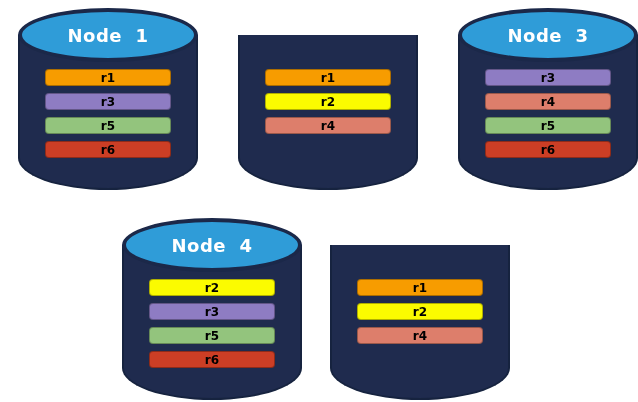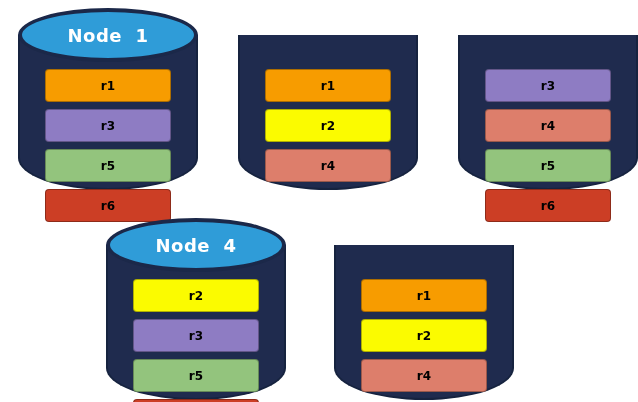--- a/index.html
+++ b/index.html
@@ -13,21 +13,21 @@
     width: 638px;
     height: 402px;
     background: #ffffff;
     overflow: hidden;
   }
   .row {
     position: absolute;
     display: flex;
   }
   .row-top  { left: 10px;  top: 8px;   gap: 40px; margin-left: 8px; }
-  .row-bottom { left: 106px; top: 218px; gap: 48px; }
+  .row-bottom { left: 122px; top: 218px; gap: 28px; }
 
   .cyl {
     position: relative;
     width: 180px;
     height: 182px;
     flex: 0 0 auto;
   }
   .cyl-body {
     position: absolute;
     top: 27px; left: 0; right: 0; bottom: 0;
@@ -60,21 +60,21 @@
   .bars {
     position: absolute;
     top: 61px;
     left: 27px;
     right: 27px;
     display: flex;
     flex-direction: column;
     gap: 7px;
   }
   .bar {
-    height: 33px;
+    height: 17px;
     border-radius: 4px;
     border: 1px solid rgba(0,0,0,0.30);
     box-sizing: border-box;
     display: flex;
     align-items: center;
     justify-content: center;
     color: #000000;
     font-size: 12px;
     font-weight: bold;
     line-height: 1;
@@ -101,20 +101,23 @@
     <div class="cyl">
       <div class="cyl-body"></div>
       <div class="bars">
           <div class="bar" style="background: rgb(247, 156, 0); color: rgb(0, 0, 0);">r1</div>
           <div class="bar" style="background: rgb(251, 251, 0); color: rgb(0, 0, 0);">r2</div>
           <div class="bar" style="background: rgb(221, 126, 107); color: rgb(0, 0, 0);">r4</div>
         </div>
     </div>
     <div class="cyl">
       <div class="cyl-body"></div>
+      <div class="cyl-top">
+        <span class="cyl-label">Node  3</span>
+      </div>
       <div class="bars">
           <div class="bar" style="background: rgb(142, 124, 195); color: rgb(0, 0, 0);">r3</div>
           <div class="bar" style="background: rgb(221, 126, 107); color: rgb(0, 0, 0);">r4</div>
           <div class="bar" style="background: rgb(147, 196, 125); color: rgb(0, 0, 0);">r5</div>
           <div class="bar" style="background: rgb(204, 62, 37); color: rgb(0, 0, 0);">r6</div>
         </div>
     </div>
   </div>
 
   <div class="row row-bottom">

